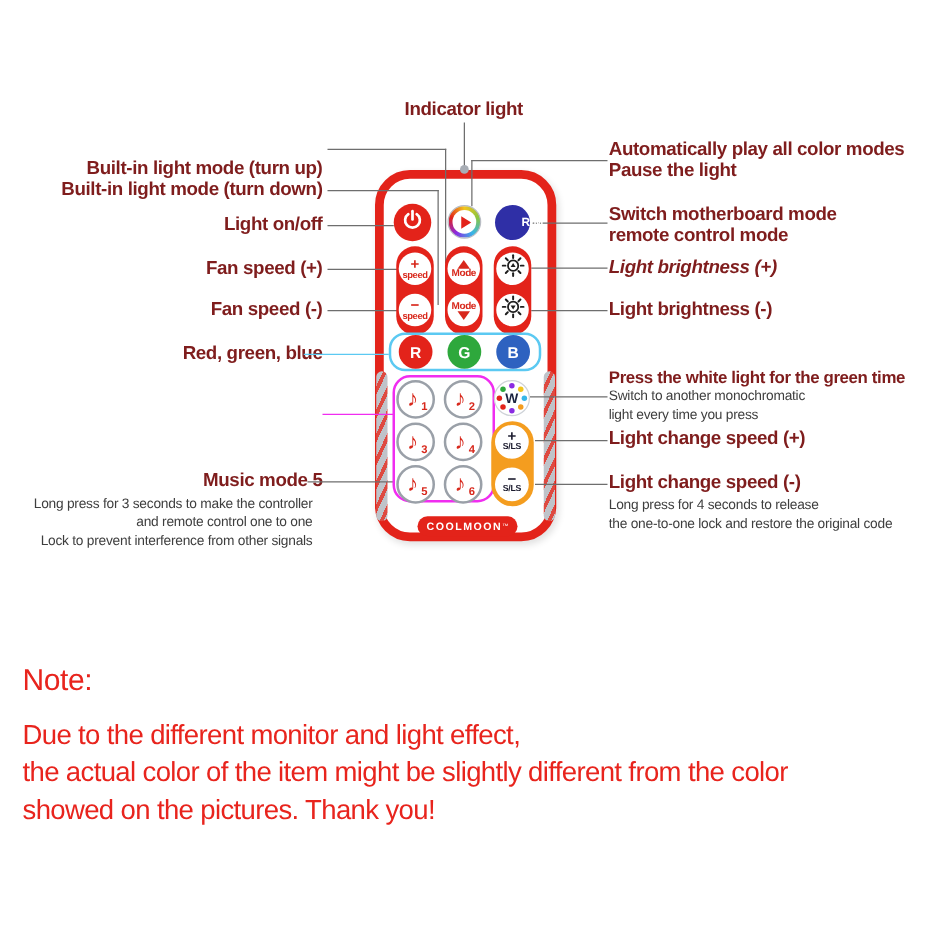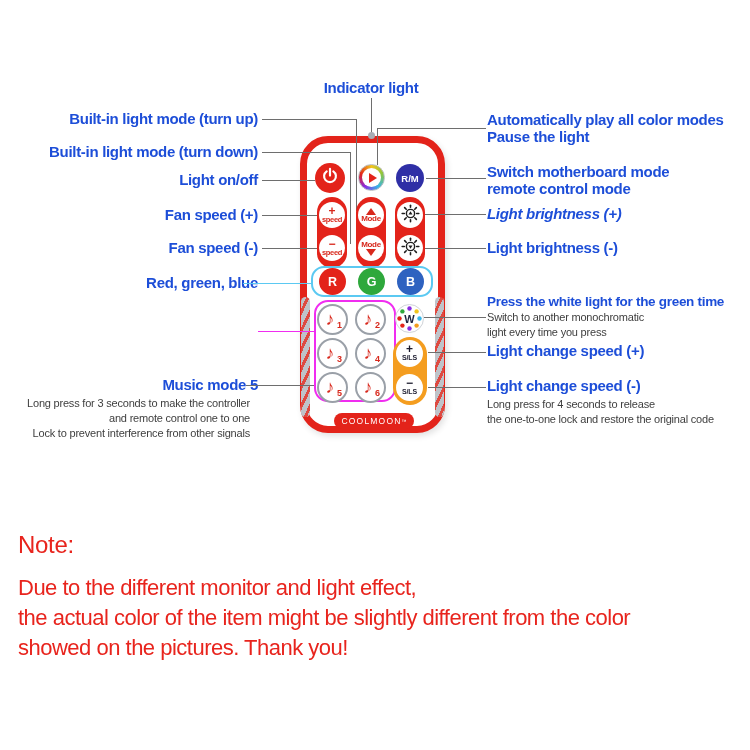--- a/index.html
+++ b/index.html
@@ -1,19 +1,19 @@
 <!DOCTYPE html>
 <html><head>
 <meta charset="utf-8">
 <style>
   html,body{margin:0;padding:0;background:#fff;}
   .stage{position:relative;width:750px;height:750px;background:#fff;overflow:hidden;
          font-family:"Liberation Sans",sans-serif;}
   
-  .lbl{position:absolute;font-weight:700;font-size:15px;color:#1d4ed8;
+  .lbl{position:absolute;font-weight:700;font-size:15px;color:#7f1d1d;
        letter-spacing:-0.3px;white-space:nowrap;line-height:16.5px;}
   .lbl.rt{text-align:right;}
   .sub{position:absolute;font-weight:400;font-size:11px;color:#3e3e3e;
        letter-spacing:-0.2px;white-space:nowrap;line-height:14.8px;}
   .sub.rt{text-align:right;}
   
   .hl{position:absolute;height:1px;background:#6e6e6e;}
   .vl{position:absolute;width:1px;background:#6e6e6e;}
   .hl.cyan{background:#5bc9f2;height:1.4px;}
   .hl.mag{background:#f02df0;height:1.4px;}
@@ -41,37 +41,37 @@
   .note-btn{width:31px;height:31px;background:#fff;border:2px solid #9aa0a8;}
   .note-glyph{font-size:18px;line-height:18px;color:#d8281c;font-weight:700;margin-right:5px;margin-bottom:2px;}
   .note-num{position:absolute;right:4px;bottom:3px;font-size:9px;font-weight:700;color:#d8281c;line-height:9px;}
   .letter{color:#fff;font-weight:700;font-size:12.5px;}
   .sls-pill{position:absolute;left:393px;top:337px;width:34px;height:68px;background:#f49d1f;border-radius:17px;}
   .sls-circ{width:27px;height:27px;background:#fff;color:#1b1b2e;}
   .sls-sign{font-size:12px;line-height:9px;font-weight:700;}
   .sls-txt{font-size:7px;line-height:8px;font-weight:700;letter-spacing:-0.2px;}
   .brand-bar{position:absolute;left:334px;top:413px;width:80px;height:16px;background:#e3231a;
        border-radius:8px;display:flex;align-items:center;justify-content:center;}
-  .brand-txt{color:#fff;font-size:8.5px;font-weight:400;letter-spacing:1.2px;line-height:9px;}
+  .brand-txt{color:#fff;font-size:8.5px;font-weight:700;letter-spacing:1.2px;line-height:9px;}
   .brand-mark{color:#fff;font-size:5px;vertical-align:super;line-height:5px;}
   .ind-dot{position:absolute;left:368px;top:132px;width:7px;height:7px;border-radius:50%;background:#a8adb5;}
   
   .note-head{position:absolute;left:18px;top:531px;font-size:24px;color:#e8241d;letter-spacing:-0.3px;}
   .note-line{position:absolute;left:18px;font-size:22px;line-height:30px;color:#e8241d;
        letter-spacing:-0.5px;white-space:nowrap;}
 </style>
 </head>
 <body>
 
 <div class="stage">
 
   <div class="lbl" style="left:371px;top:80px;transform:translateX(-50%);">Indicator light</div>
   <div class="vl" style="left:371px;top:98px;height:39px;"></div>
 
-  <div class="lbl rt" style="right:492px;top:111px;">Built-in light mode (turn up)</div>
+  <div class="lbl rt" style="right:492px;top:127px;">Built-in light mode (turn up)</div>
   <div class="lbl rt" style="right:492px;top:144px;">Built-in light mode (turn down)</div>
   <div class="lbl rt" style="right:492px;top:172px;">Light on/off</div>
   <div class="lbl rt" style="right:492px;top:207px;">Fan speed (+)</div>
   <div class="lbl rt" style="right:492px;top:240px;">Fan speed (-)</div>
   <div class="lbl rt" style="right:492px;top:275px;">Red, green, blue</div>
   <div class="lbl rt" style="right:492px;top:377px;">Music mode 5</div>
   <div class="sub rt" style="right:500px;top:396px;">
     <div>Long press for 3 seconds to make the controller</div>
     <div>and remote control one to one</div>
     <div>Lock to prevent interference from other signals</div>
@@ -132,21 +132,21 @@
     </span>
   </div>
   <div class="circ" style="left:358px;top:164px;width:27px;height:27px;border:1px solid #b9bdc4;
        background:conic-gradient(from 0deg,#f2c51d,#8bc53f,#37b6e8,#8a2be2,#e3231a,#f2c51d);">
     <div class="circ" style="position:static;width:19px;height:19px;background:#fff;">
       <div style="width:0;height:0;border-left:8px solid #e3231a;border-top:5px solid transparent;
            border-bottom:5px solid transparent;margin-left:3px;"></div>
     </div>
   </div>
   <div class="circ" style="left:396px;top:164px;width:28px;height:28px;background:#2f2fa6;">
-    <span class="letter" style="font-size:9.5px;">R/M</span>
+    <span class="letter" style="font-size:9.5px;padding-left:32px;">R/M</span>
   </div>
 
   <div class="pill" style="left:317px;top:197px;"></div>
   <div class="pill" style="left:356px;top:197px;"></div>
   <div class="pill" style="left:395px;top:197px;"></div>
 
   <div class="circ wc" style="left:319px;top:202px;">
     <span class="sign red-txt">+</span>
     <span class="tiny red-txt">speed</span>
   </div>

